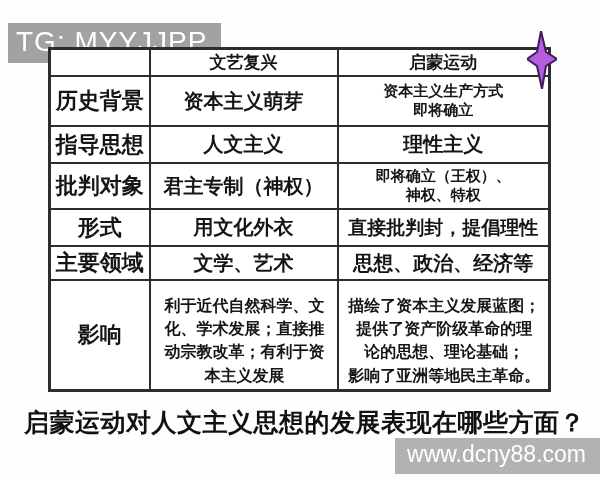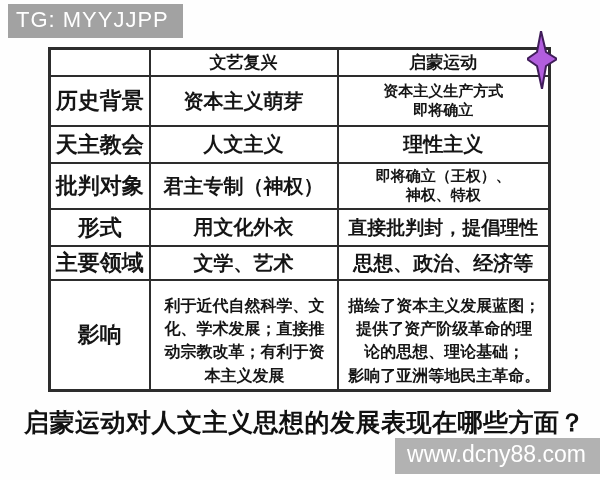--- a/index.html
+++ b/index.html
@@ -4,23 +4,23 @@
 <style>
   html,body{margin:0;padding:0;}
   .stage{
     position:relative;width:600px;height:480px;
     background:#fefefe;overflow:hidden;
     font-family:"Liberation Sans","DejaVu Sans",sans-serif;
     color:#151515;
   }
   
   .tg-badge{
-    position:absolute;left:8px;top:4px;
+    position:absolute;left:8px;top:23px;
     background:#a2a2a2;color:#ffffff;
-    font-size:22px;line-height:1.0;
+    font-size:28px;line-height:1.0;
     padding:5px 14px 7px 8px;letter-spacing:1px;
   }
   
   .wm-badge{
     position:absolute;right:0;top:438px;
     background:#b2b2b2;color:#ffffff;
     font-size:23px;line-height:1.0;
     padding:5px 14px 8px 12px;
     text-align:center;
   }
@@ -85,21 +85,21 @@
         <td>文艺复兴</td>
         <td>启蒙运动</td>
       </tr>
       <tr class="r-bg">
         <th class="rowlabel">历史背景</th>
         <td class="cell">资本主义萌芽</td>
         <td class="cell-multi">资本主义生产方式
 即将确立</td>
       </tr>
       <tr class="r-thought">
-        <th class="rowlabel">天主教会</th>
+        <th class="rowlabel">指导思想</th>
         <td class="cell">人文主义</td>
         <td class="cell">理性主义</td>
       </tr>
       <tr class="r-target">
         <th class="rowlabel">批判对象</th>
         <td class="cell">君主专制（神权）</td>
         <td class="cell-multi">即将确立（王权）、
 神权、特权</td>
       </tr>
       <tr class="r-form">

